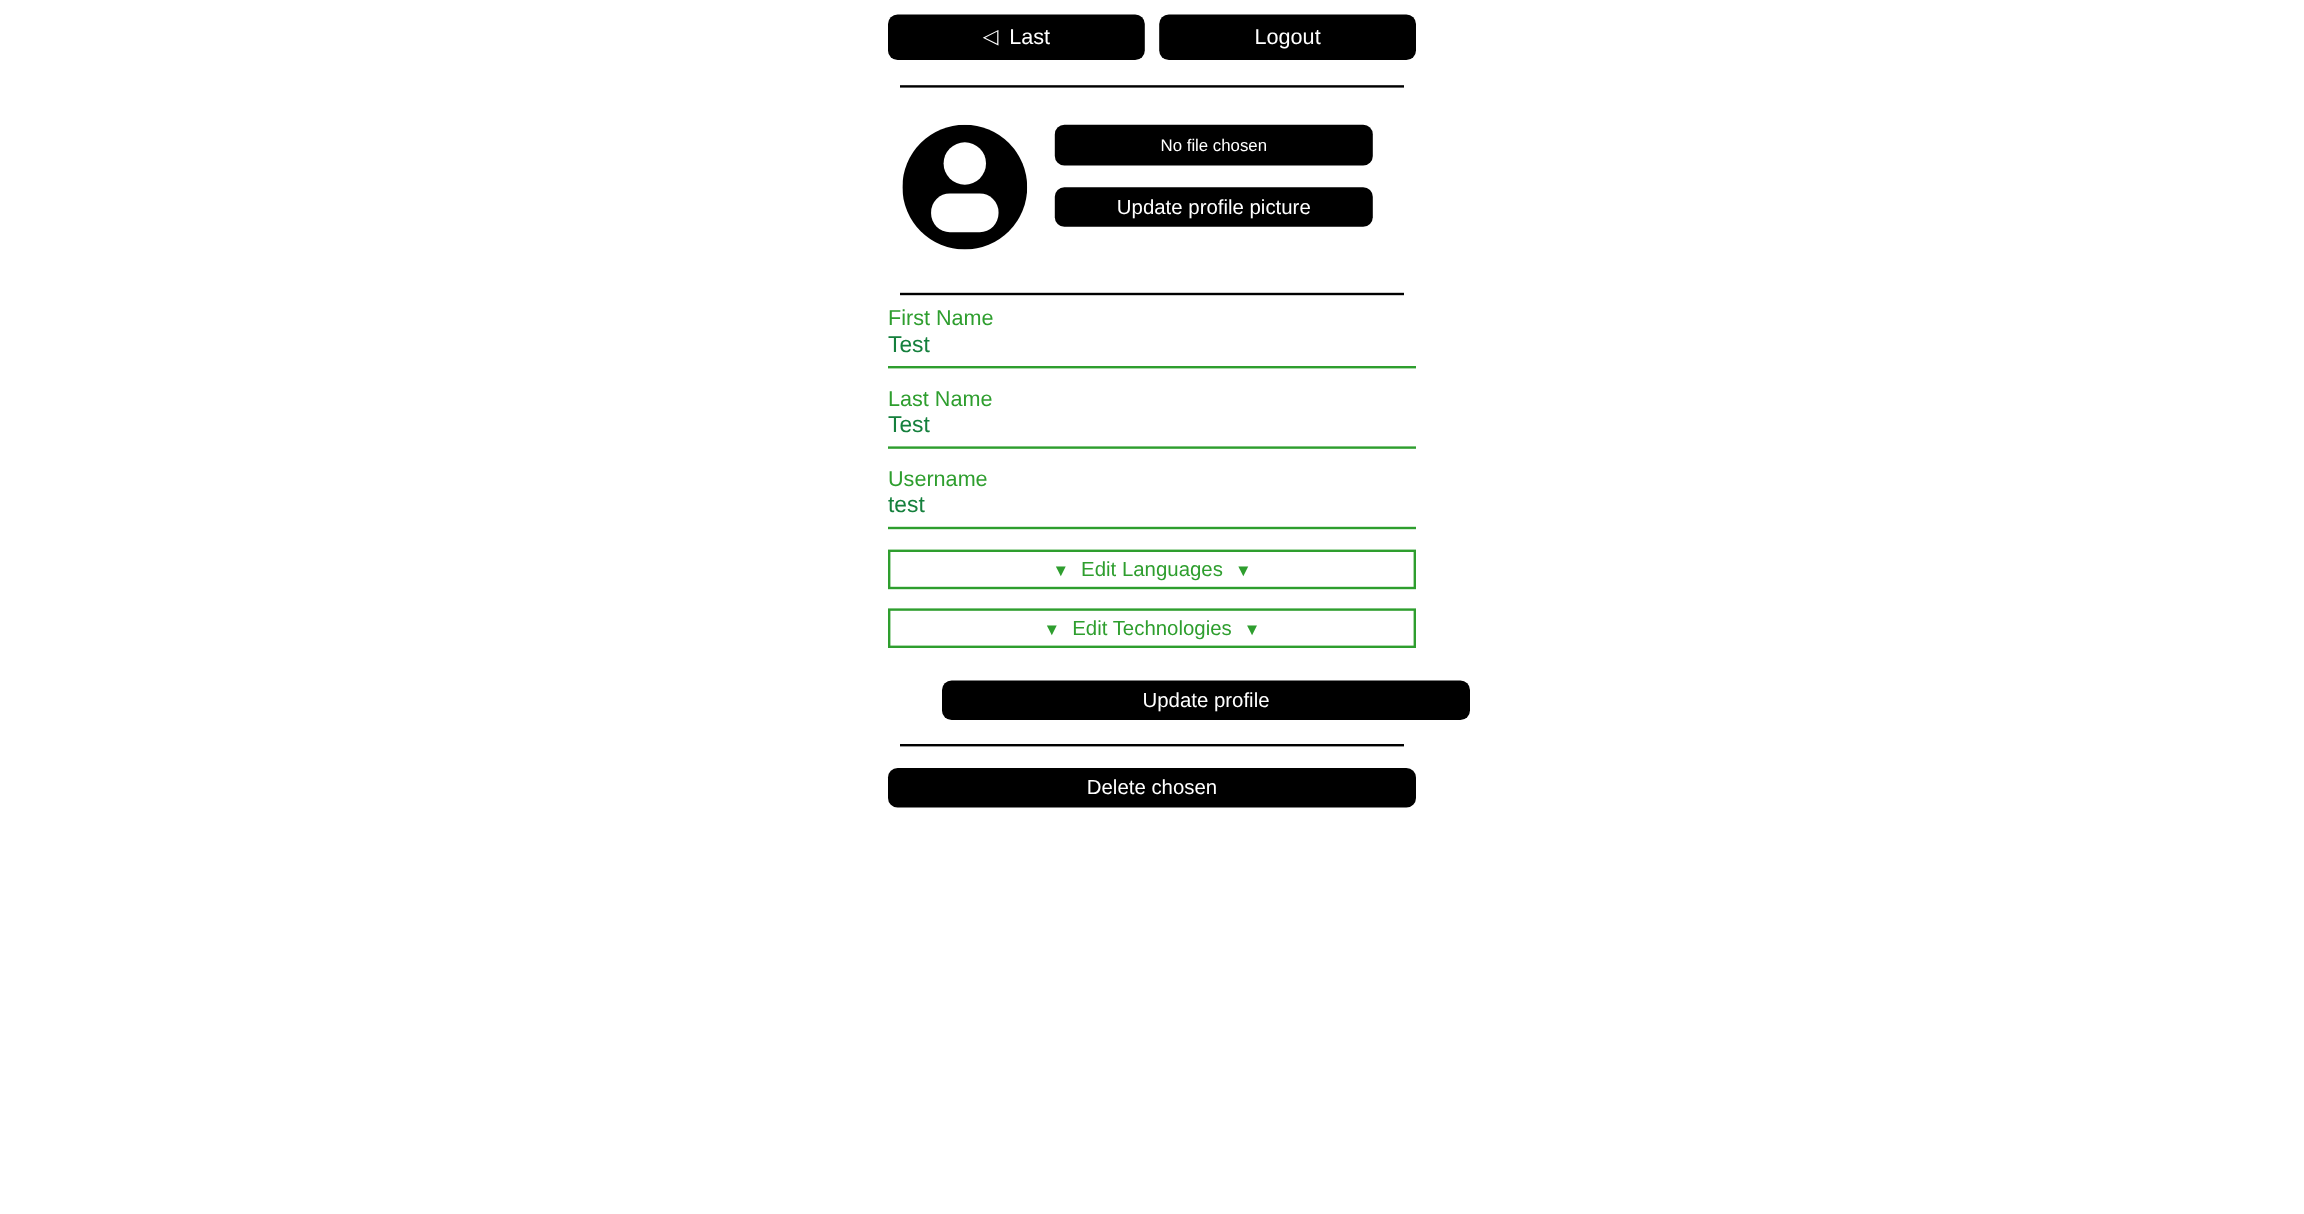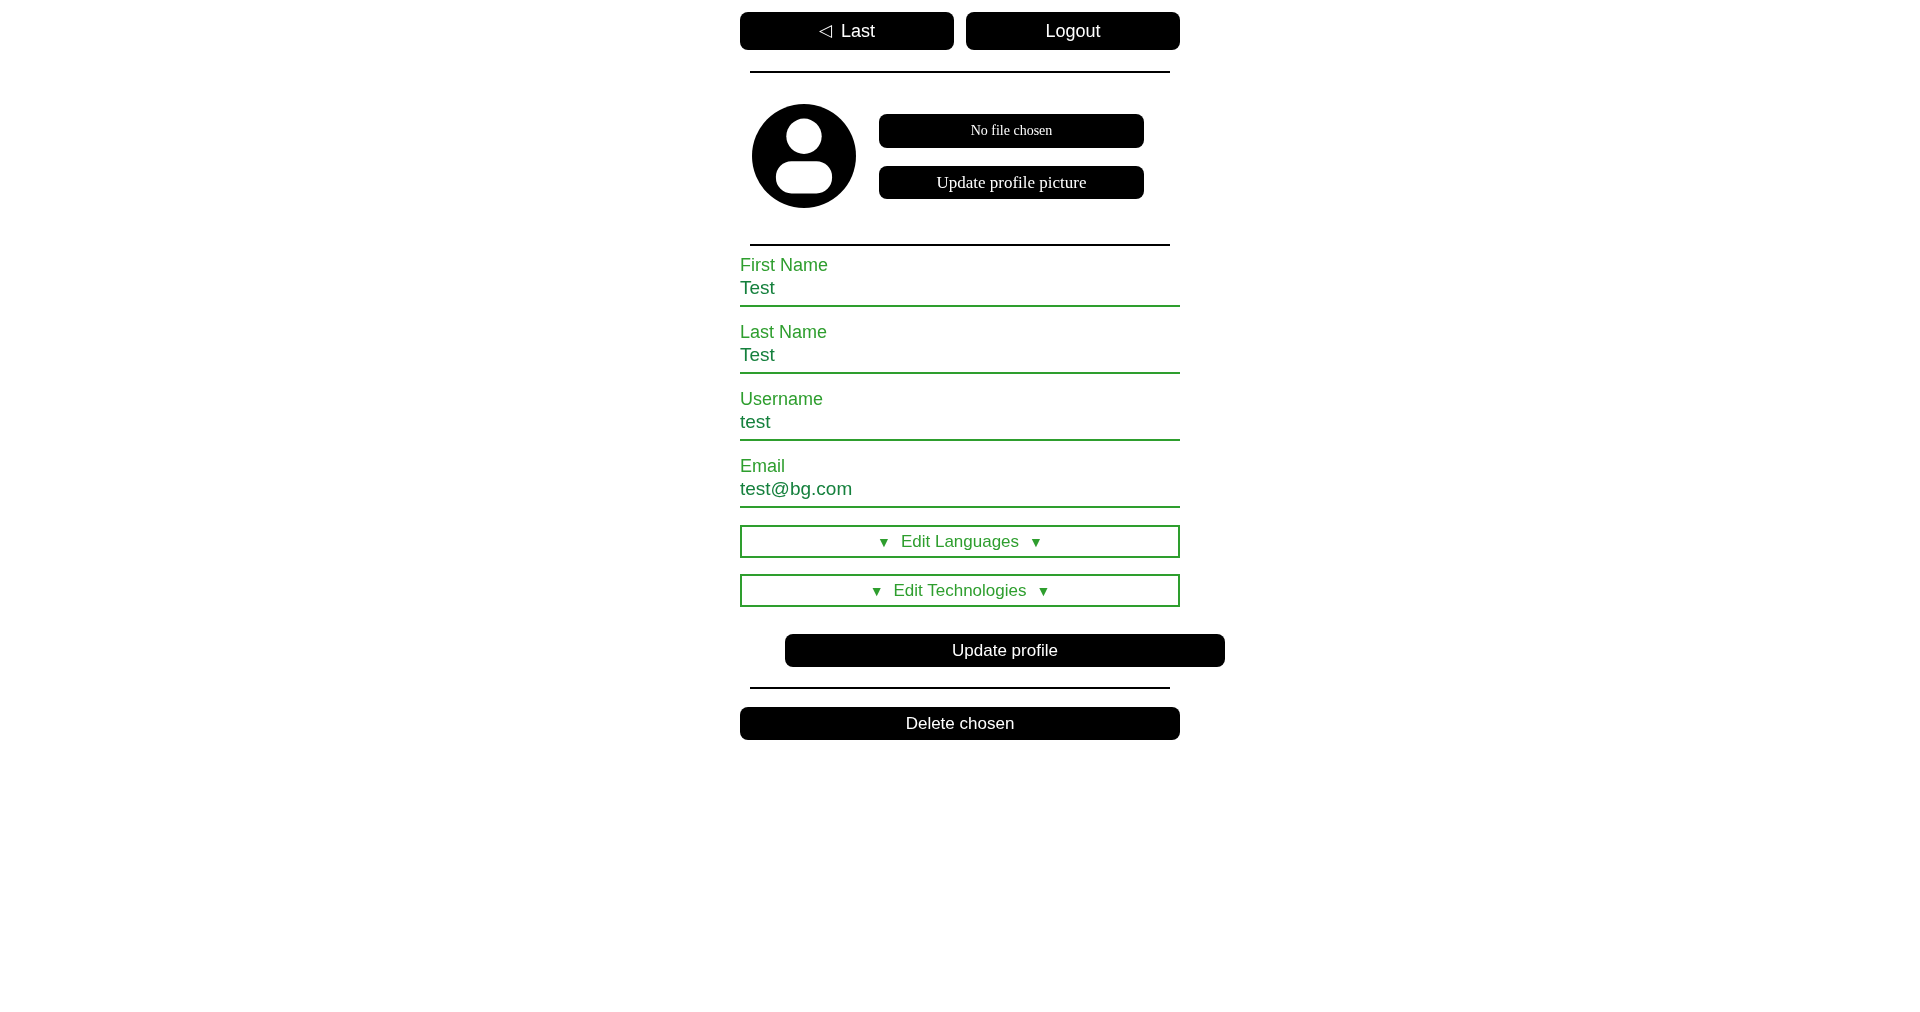--- a/index.html
+++ b/index.html
@@ -53,23 +53,22 @@
     border-top: 2px solid #000000;
     margin: 0 10px;
   }
   .div1 { margin-top: 21px; }
   .div2 { margin-top: 36px; }
   .div3 { margin-top: 20px; margin-bottom: 18px; }
 
   
   .avatar-section {
     display: flex;
-    align-items: center;
+    align-items: flex-start;
     margin-top: 31px;
-    font-family: Liberation Serif, serif;
   }
   .avatar {
     margin-left: 12px;
     width: 104px;
     height: 104px;
     display: block;
     flex: 0 0 auto;
   }
   .avatar-buttons {
     margin-left: 23px;
@@ -188,24 +187,20 @@
       <div class="field">
         <div class="field-label">Last Name</div>
         <input class="field-input" type="text" value="Test" style="">
       </div>
 
       <div class="field">
         <div class="field-label">Username</div>
         <input class="field-input" type="text" value="test" style="">
       </div>
 
-      <div class="field">
-        <div class="field-label">Email</div>
-        <input class="field-input" type="text" value="test@bg.com" style="">
-      </div>
 
     </div>
 
     <button class="btn-outline">
       <span class="tri">▼</span>
       <span>Edit Languages</span>
       <span class="tri">▼</span>
     </button>
 
     <button class="btn-outline btn-tech">

